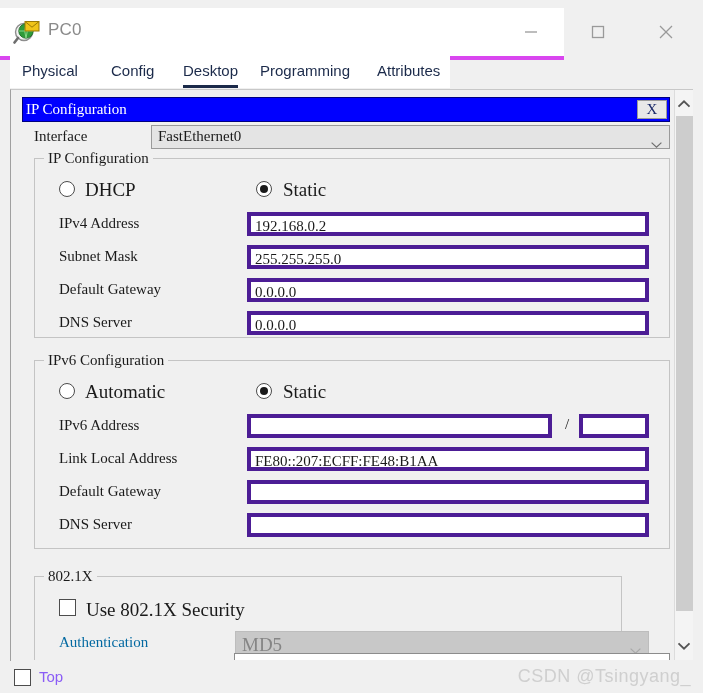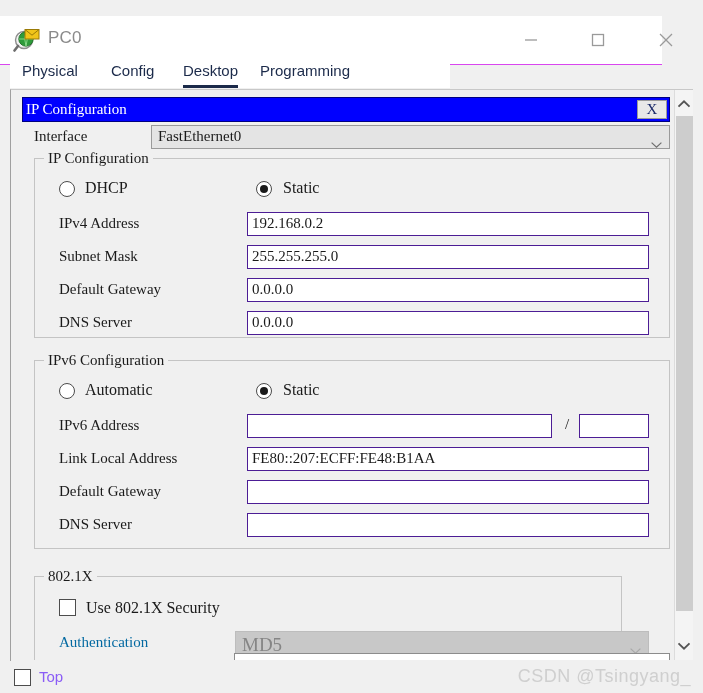--- a/index.html
+++ b/index.html
@@ -20,24 +20,24 @@
     position: absolute;
     left: 0; top: 0;
     width: 703px; height: 693px;
     background: #f0f0f0;
     box-sizing: border-box;
   }
 
   
   #titlebar {
     position: absolute;
-    left: 0; top: 16px;
-    width: 662px; height: 48px;
-    background: #ffffff;
-    border-bottom: 1px solid #d946ef;
+    left: 0; top: 8px;
+    width: 564px; height: 48px;
+    background: #ffffff;
+    border-bottom: 4px solid #d946ef;
   }
   #app-icon {
     position: absolute;
     left: 13px; top: 10px;
     width: 28px; height: 28px;
   }
   #title-text {
     position: absolute;
     left: 48px; top: 12px;
     font-size: 17px;
@@ -182,21 +182,21 @@
     font-size: 15px;
     color: #1a1a1a;
     white-space: nowrap;
   }
   .row-label.disabled { color: #0369a1; }
 
   .tfield {
     position: absolute;
     height: 24px;
     background: #ffffff;
-    border: 1px solid #4c1d95;
+    border: 4px solid #4c1d95;
     box-sizing: border-box;
   }
   .tfield .val {
     position: absolute;
     left: 4px; top: 2px;
     font-size: 15px;
     color: #1a1a1a;
     white-space: nowrap;
   }
 
@@ -213,21 +213,21 @@
   .radio.on::after {
     content: "";
     position: absolute;
     left: 3px; top: 3px;
     width: 8px; height: 8px;
     border-radius: 50%;
     background: #1a1a1a;
   }
   .radio-label {
     position: absolute;
-    font-size: 16px;
+    font-size: 19px;
     color: #1a1a1a;
     white-space: nowrap;
     cursor: default;
   }
 
   
   .cbox {
     position: absolute;
     width: 17px; height: 17px;
     border: 1px solid #4c4c4c;
@@ -352,20 +352,21 @@
         <line x1="15" y1="3" x2="3" y2="15" stroke="#9a9a9a" stroke-width="1.3"></line>
       </svg>
     </div>
   </div>
 
   <div id="tabstrip">
     <div class="tab" style="left:12px;">Physical</div>
     <div class="tab" style="left:101px;">Config</div>
     <div class="tab active" style="left:173px;">Desktop</div>
     <div class="tab" style="left:250px;">Programming</div>
+    <div class="tab" style="left:367px;">Attributes</div>
   </div>
 
   <div id="content">
 
     <div id="panel">
 
       <div id="dlg-caption">
         <div id="dlg-caption-text">IP Configuration</div>
         <div id="dlg-close">X</div>
       </div>

